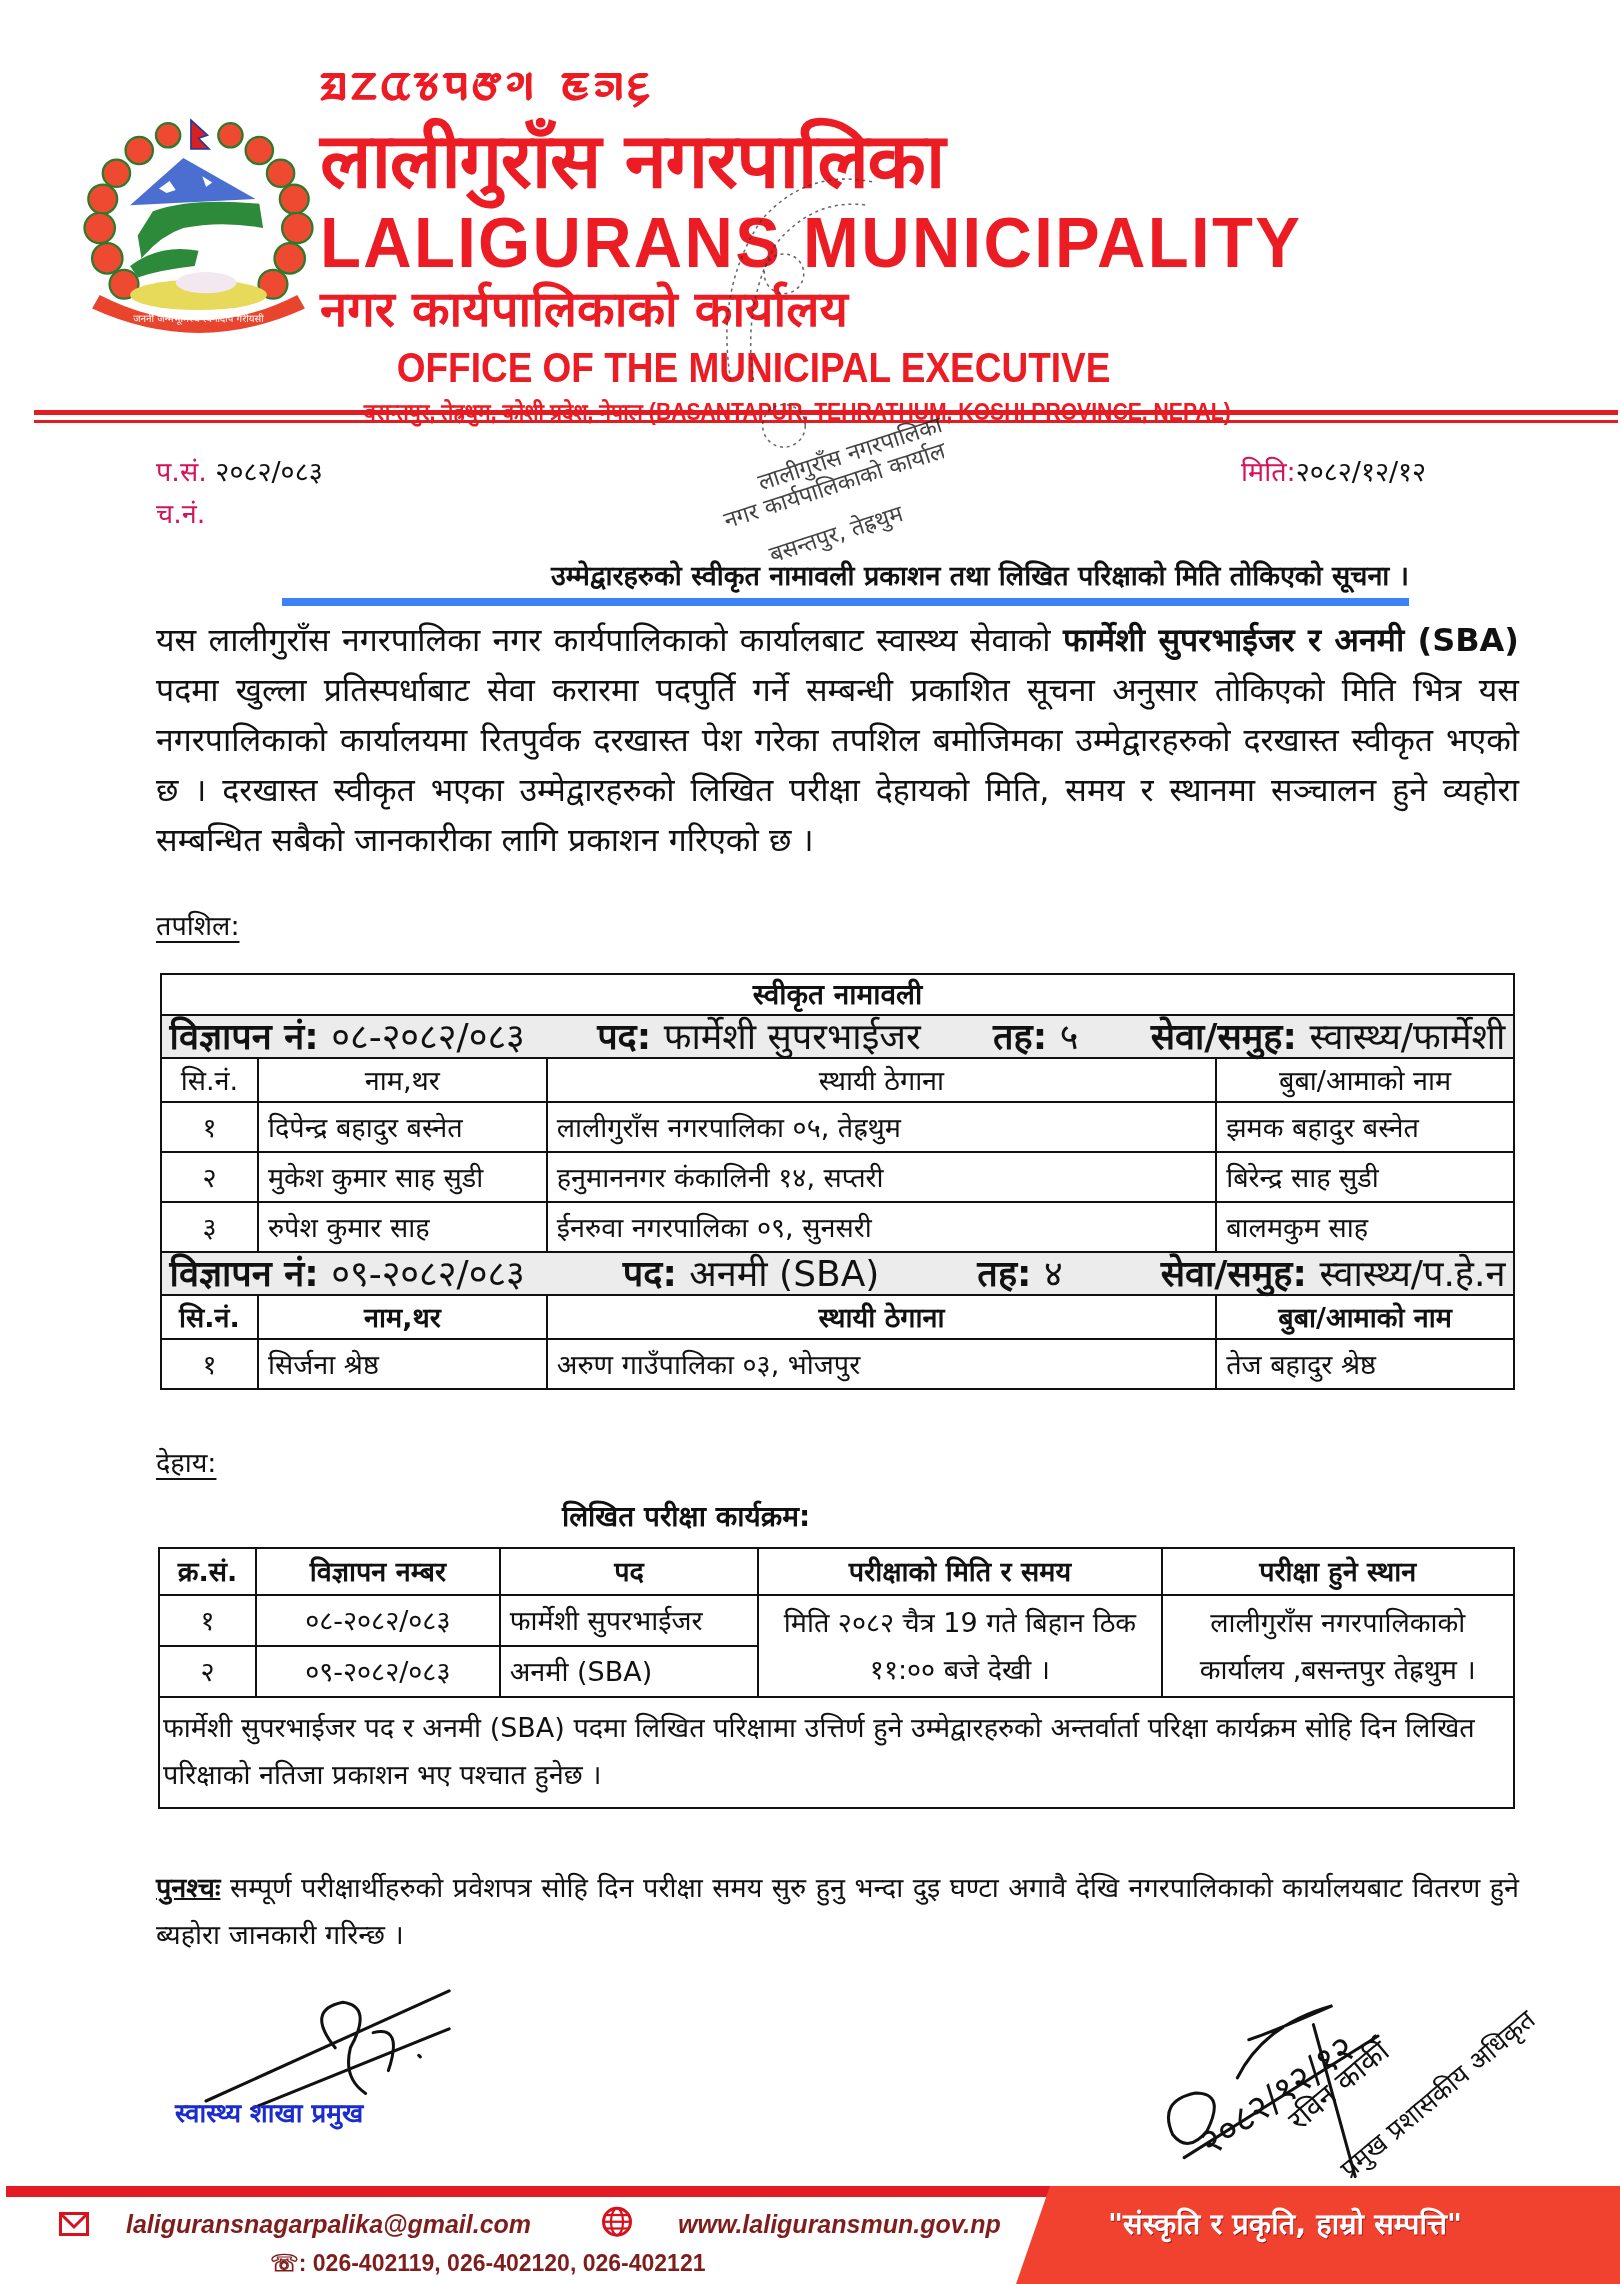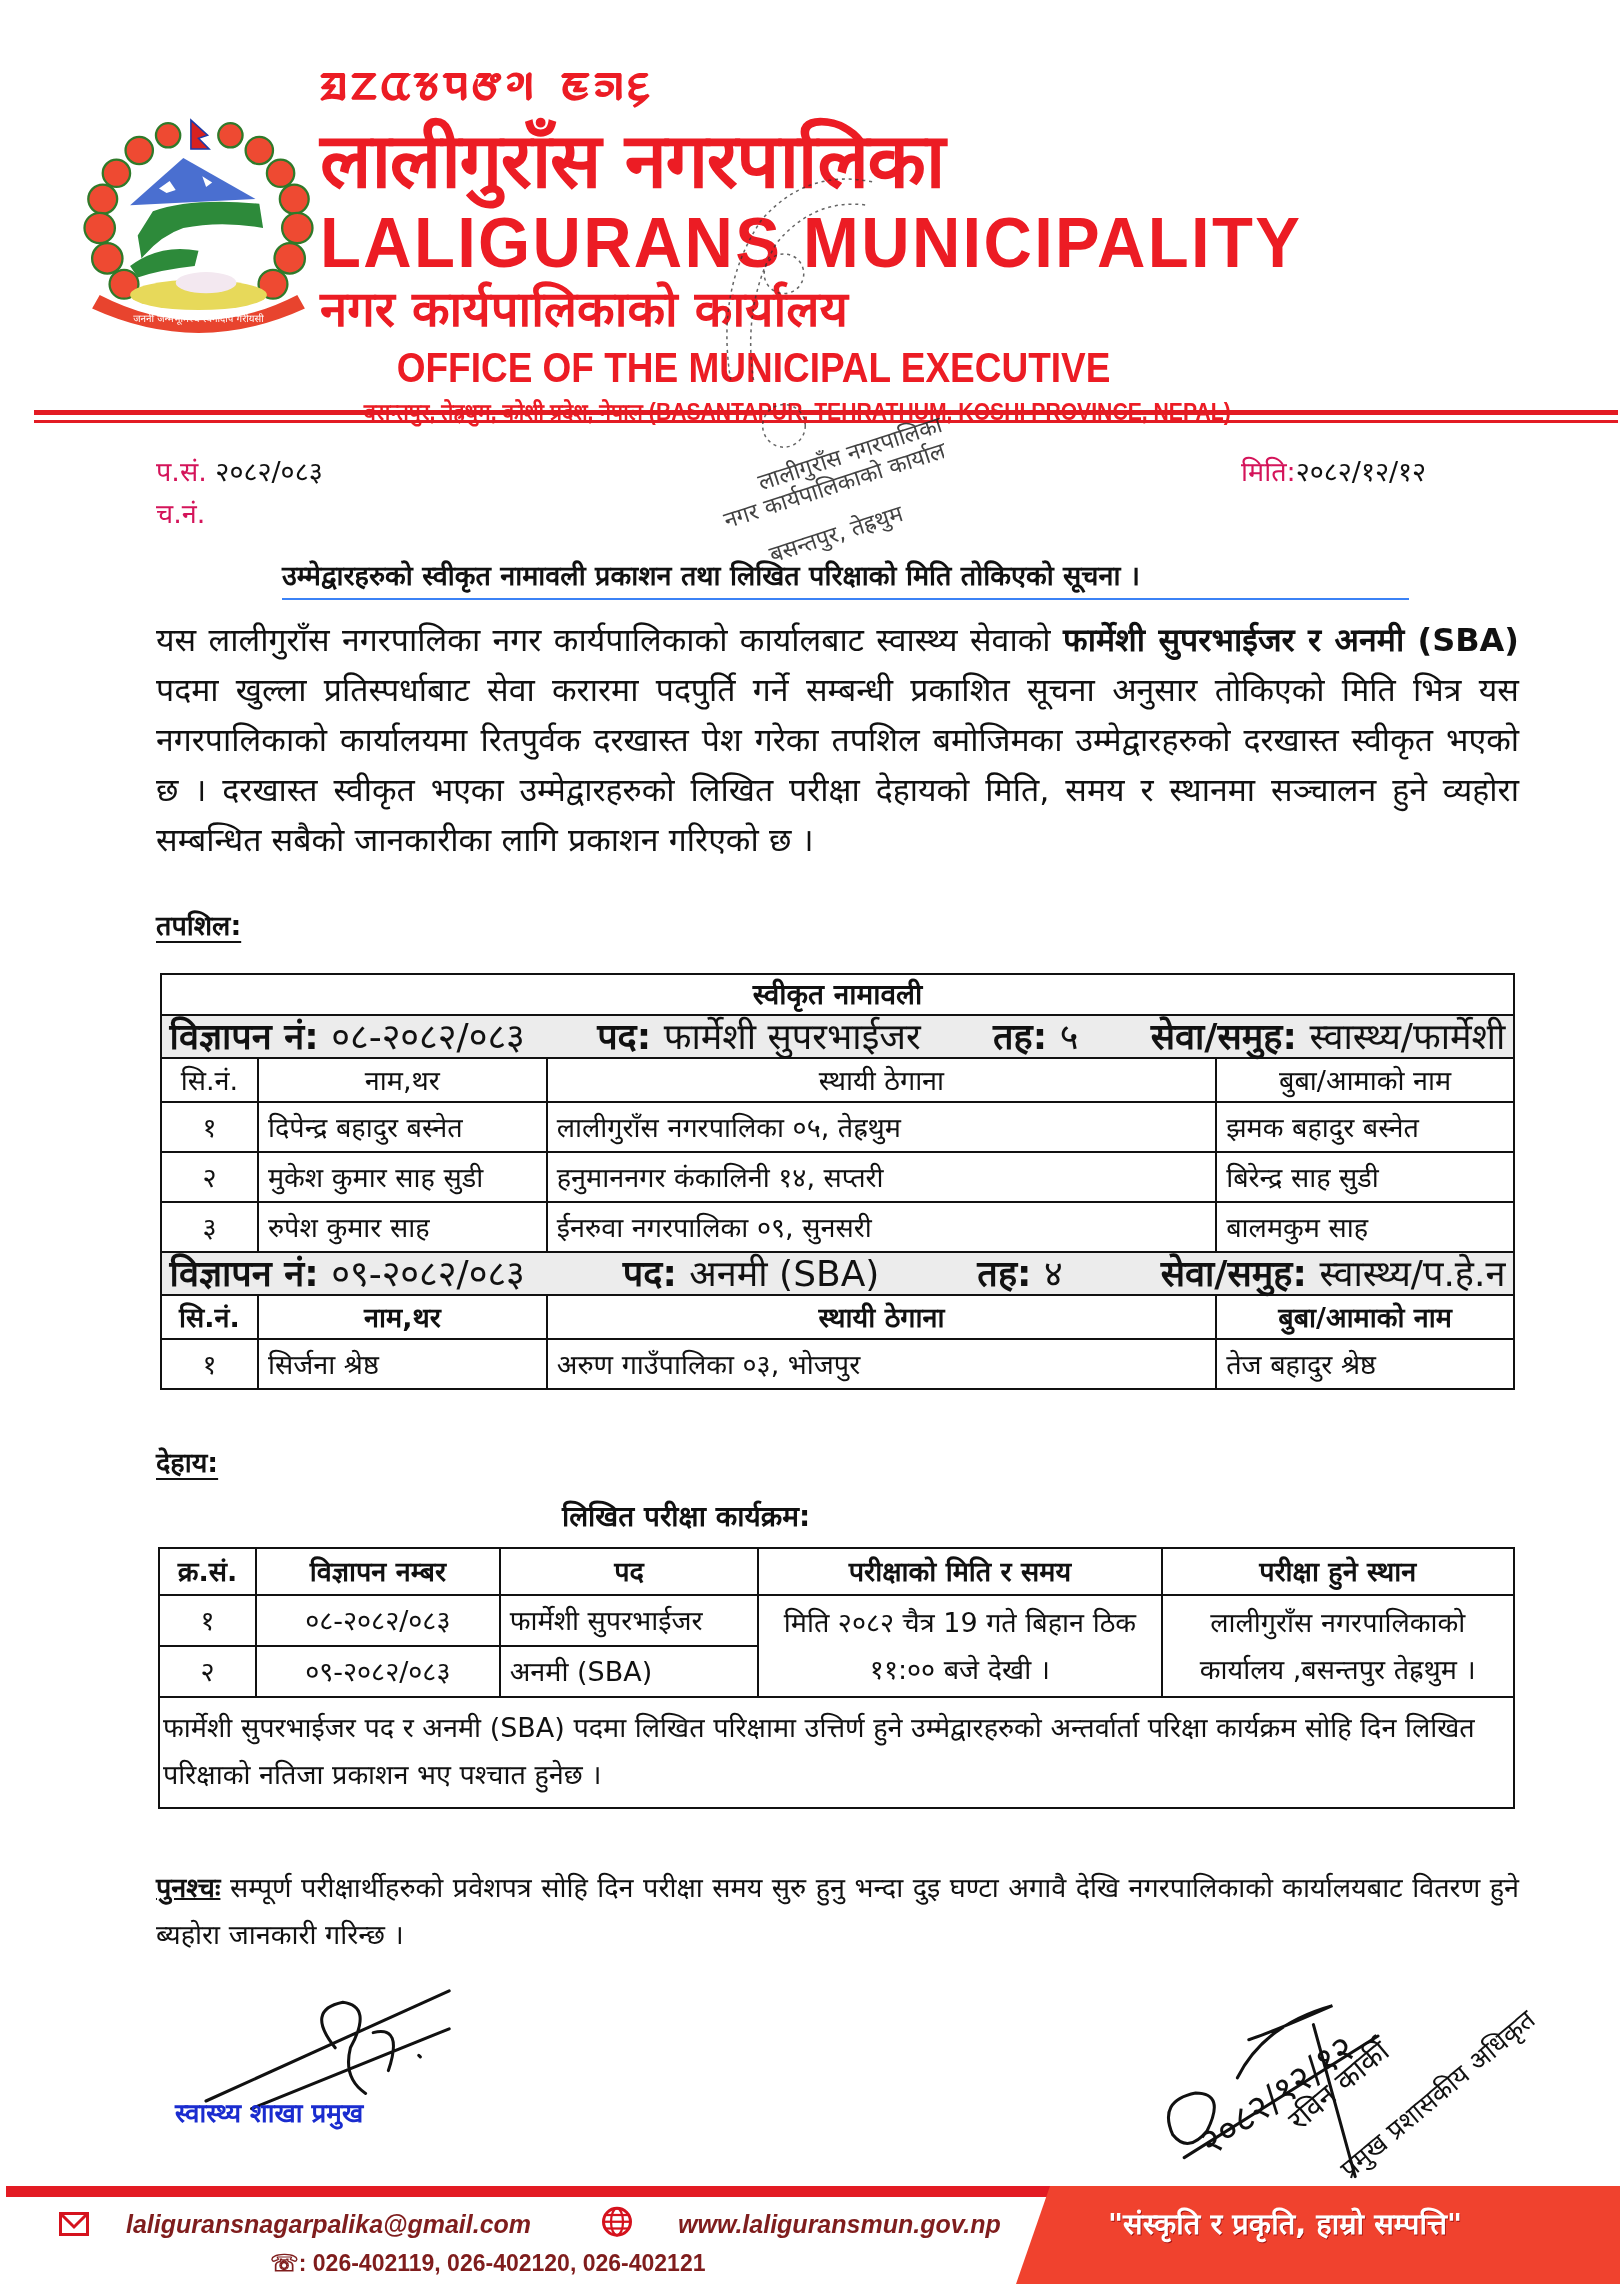--- a/index.html
+++ b/index.html
@@ -23,24 +23,24 @@
   .stamp { position: absolute; left: 700px; top: 152px; width: 244px; height: 426px; pointer-events: none; }
 
   
   .ref { position: absolute; font-size: 27px; line-height: 37px; }
   .ref .lbl { color: #d4145a; }
   .ref-no { left: 156px; top: 453px; }
   .ref-ch { left: 156px; top: 495px; }
   .ref-date { left: 1241px; top: 453px; }
 
   
-  .subject { position: absolute; left: 282px; top: 556px; width: 1127px; text-align: left; font-size: 27px; font-weight: bold; line-height: 40px; border-bottom: 2px solid #3b82f6; padding-bottom: 1.5px; }
+  .subject { position: absolute; left: 282px; top: 556px; width: 1127px; text-align: right; font-size: 27px; font-weight: bold; line-height: 40px; border-bottom: 8px solid #3b82f6; padding-bottom: 1.5px; }
   .para { position: absolute; left: 156px; top: 615px; width: 1363px; font-size: 32px; line-height: 50px; text-align: justify; }
   .para b { font-weight: bold; }
-  .section-label { position: absolute; font-size: 27px; font-weight: bold; text-decoration: underline; text-decoration-thickness: 2.3px; text-underline-offset: 6px; }
+  .section-label { position: absolute; font-size: 27px; font-weight: normal; text-decoration: underline; text-decoration-thickness: 2.3px; text-underline-offset: 6px; }
   .lbl-tapashil { left: 156px; top: 906px; }
   .lbl-dehay { left: 156px; top: 1443px; }
 
   
   table { border-collapse: collapse; position: absolute; }
   td, th { border: 2.3px solid #111; font-weight: normal; font-size: 27px; line-height: 33px; padding: 3px 9px; }
   .t1 { left: 160px; top: 973px; width: 1355px; }
   .t1 .title-row td { text-align: center; font-size: 28px; font-weight: bold; height: 34px; }
   .t1 .adv-row td { background: #ececec; font-size: 36px; font-weight: bold; height: 43px; padding: 3px 7.6px; }
   .adv-row .adv-inner { display: flex; justify-content: space-between; }

